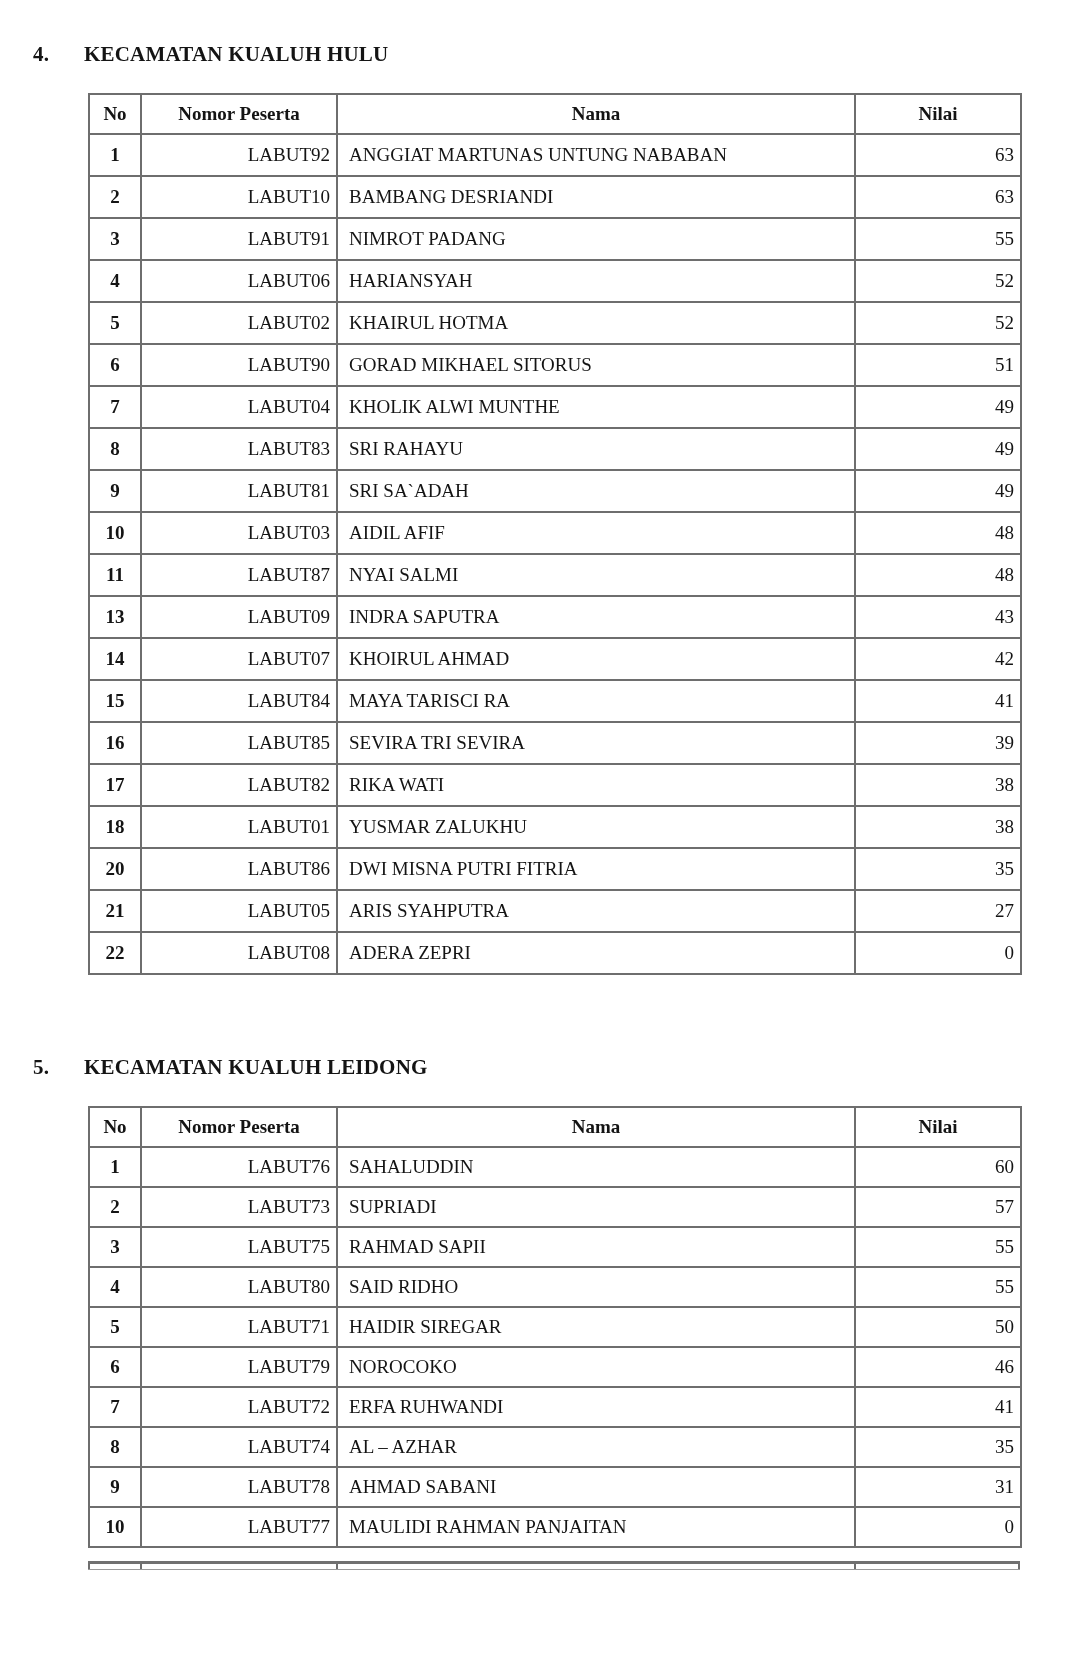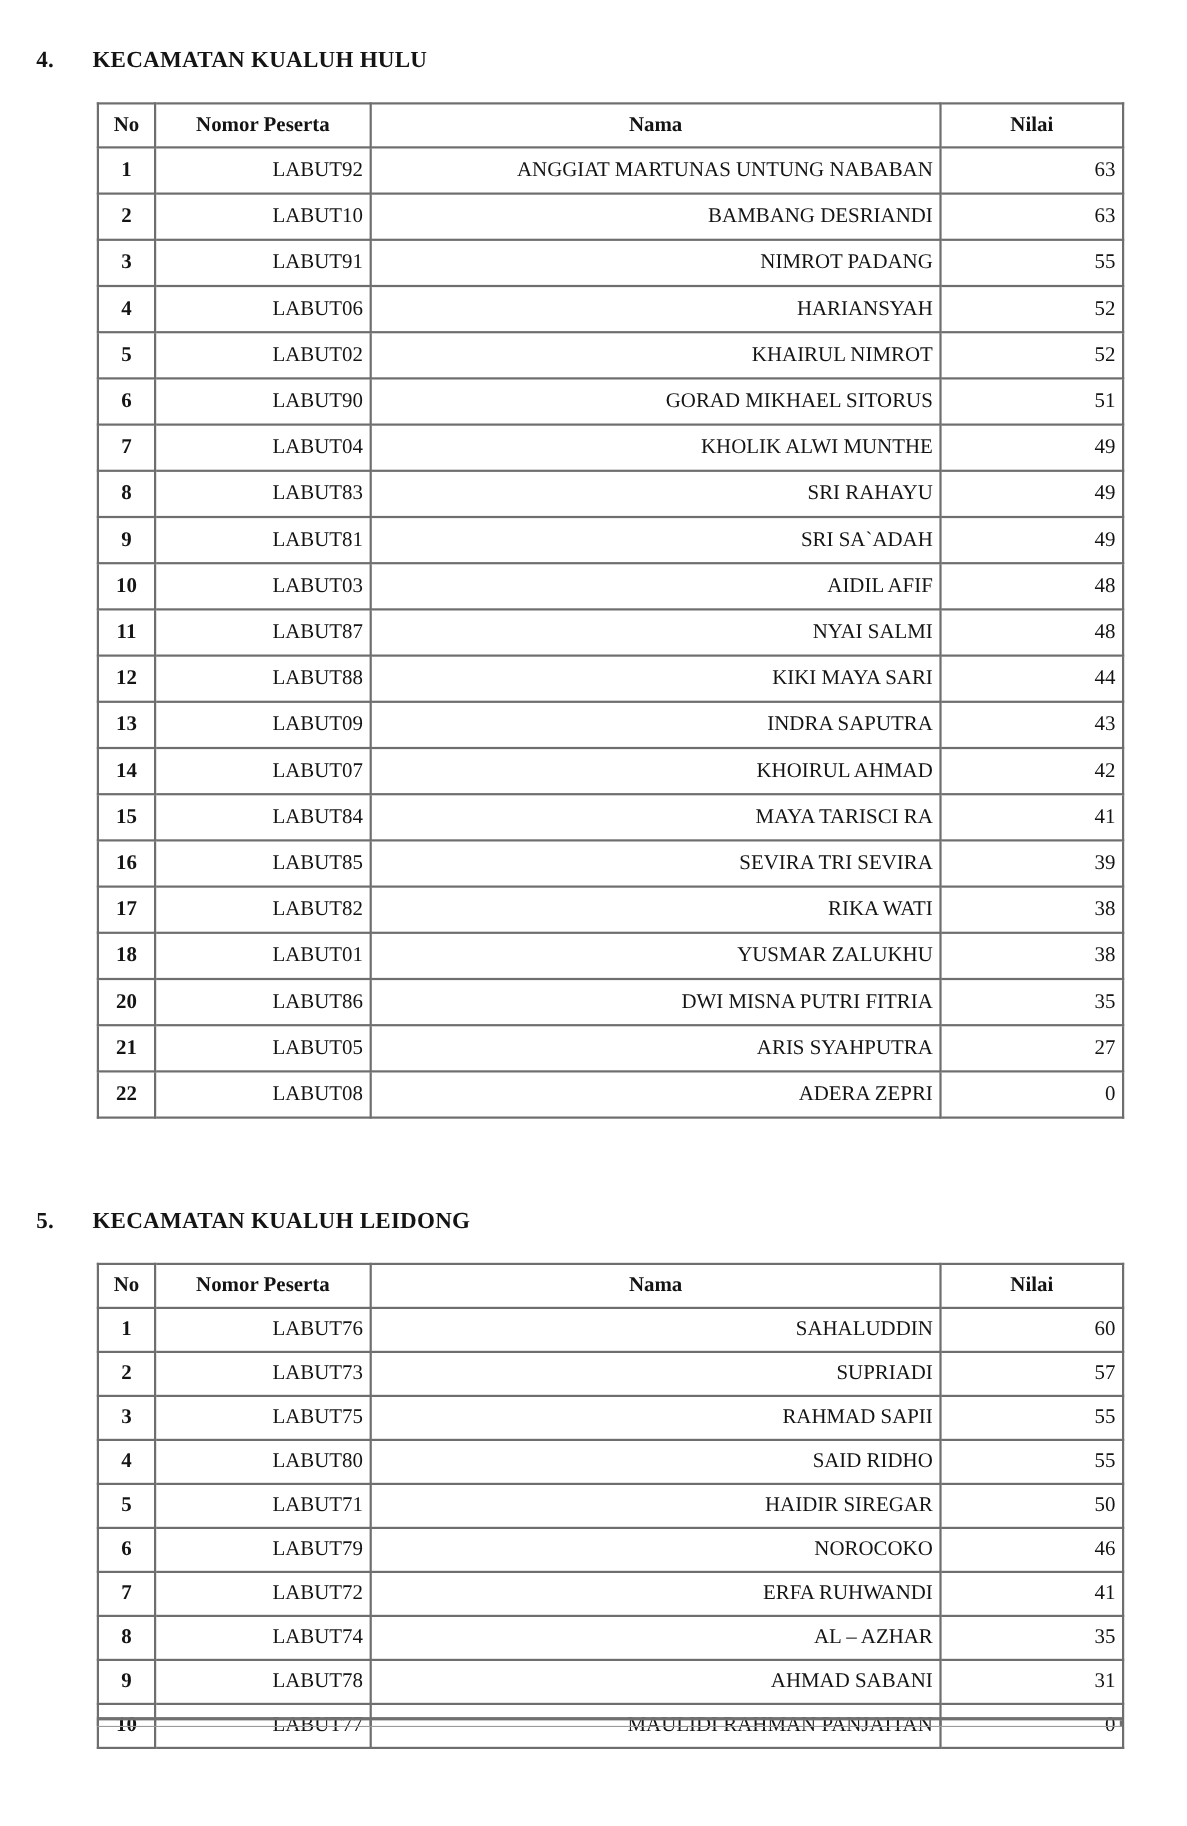--- a/index.html
+++ b/index.html
@@ -66,21 +66,21 @@
   col.c-nomor { width: 196px; }
   col.c-nama  { width: 518px; }
   col.c-nilai { width: 166px; }
 
   table.results td:nth-child(1) {
     font-weight: bold;
     text-align: center;
   }
   table.results td:nth-child(2) { text-align: right; }
   table.results td:nth-child(3) {
-    text-align: right;
+    text-align: left;
     padding-left: 11px;
   }
   table.results td:nth-child(4) { text-align: right; }
 
   
   .table-fragment {
     position: absolute;
     left: 88px;
     top: 1561px;
     width: 932px;
@@ -147,21 +147,21 @@
         </tr>
         <tr>
           <td>4</td>
           <td>LABUT06</td>
           <td>HARIANSYAH</td>
           <td>52</td>
         </tr>
         <tr>
           <td>5</td>
           <td>LABUT02</td>
-          <td>KHAIRUL NIMROT</td>
+          <td>KHAIRUL HOTMA</td>
           <td>52</td>
         </tr>
         <tr>
           <td>6</td>
           <td>LABUT90</td>
           <td>GORAD MIKHAEL SITORUS</td>
           <td>51</td>
         </tr>
         <tr>
           <td>7</td>
@@ -185,26 +185,20 @@
           <td>10</td>
           <td>LABUT03</td>
           <td>AIDIL AFIF</td>
           <td>48</td>
         </tr>
         <tr>
           <td>11</td>
           <td>LABUT87</td>
           <td>NYAI SALMI</td>
           <td>48</td>
-        </tr>
-        <tr>
-          <td>12</td>
-          <td>LABUT88</td>
-          <td>KIKI MAYA SARI</td>
-          <td>44</td>
         </tr>
         <tr>
           <td>13</td>
           <td>LABUT09</td>
           <td>INDRA SAPUTRA</td>
           <td>43</td>
         </tr>
         <tr>
           <td>14</td>
           <td>LABUT07</td>

